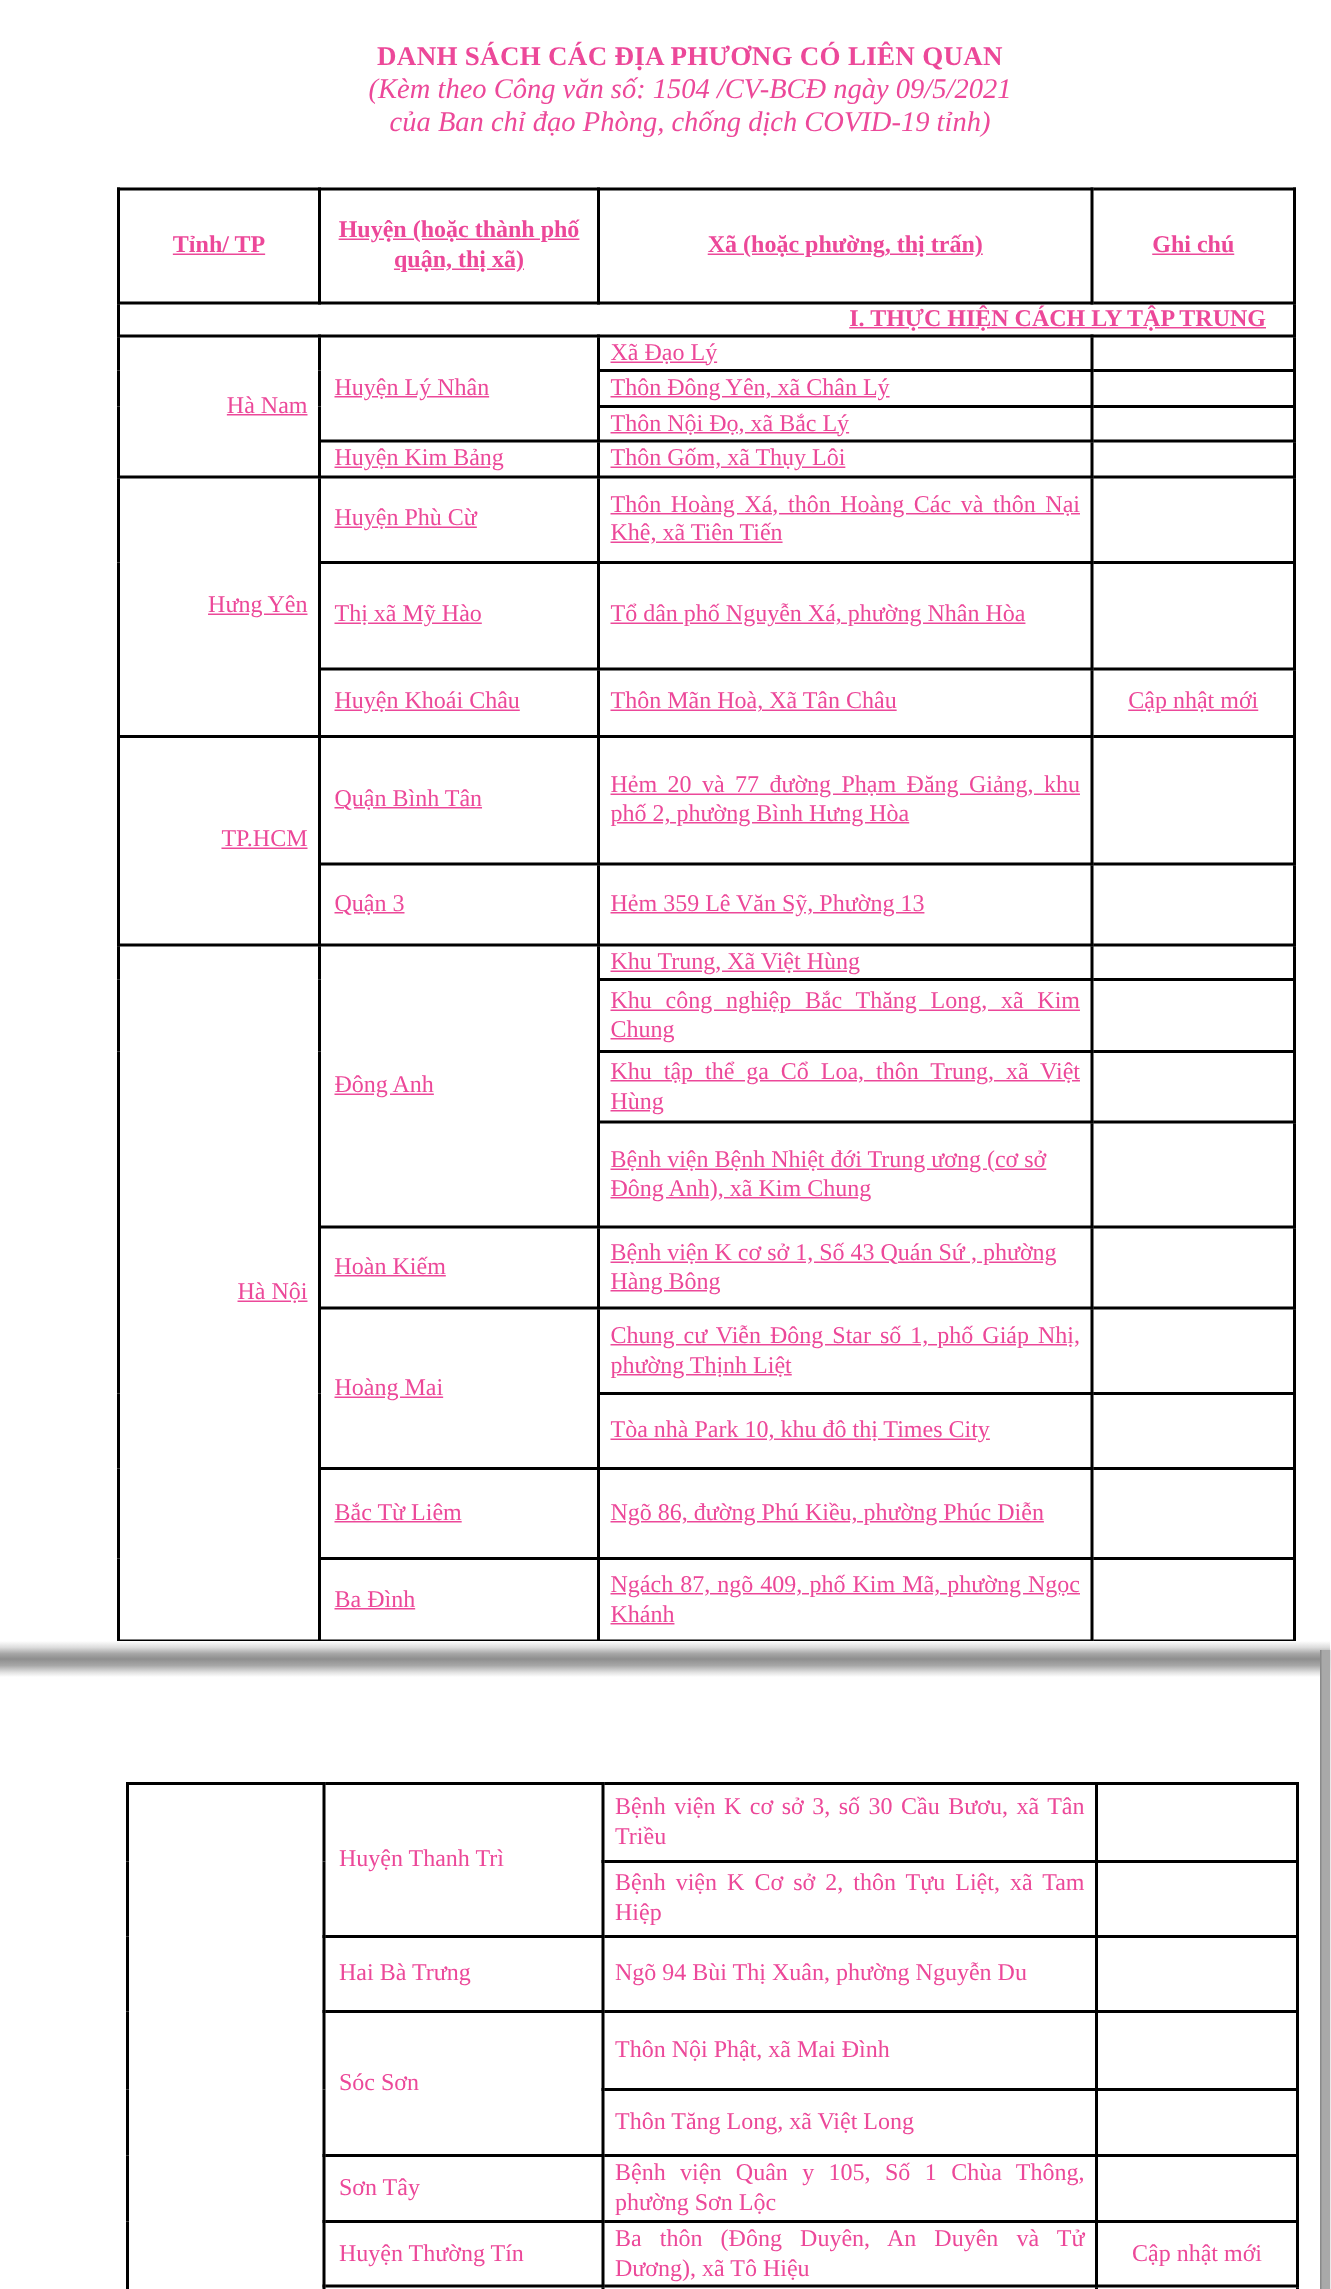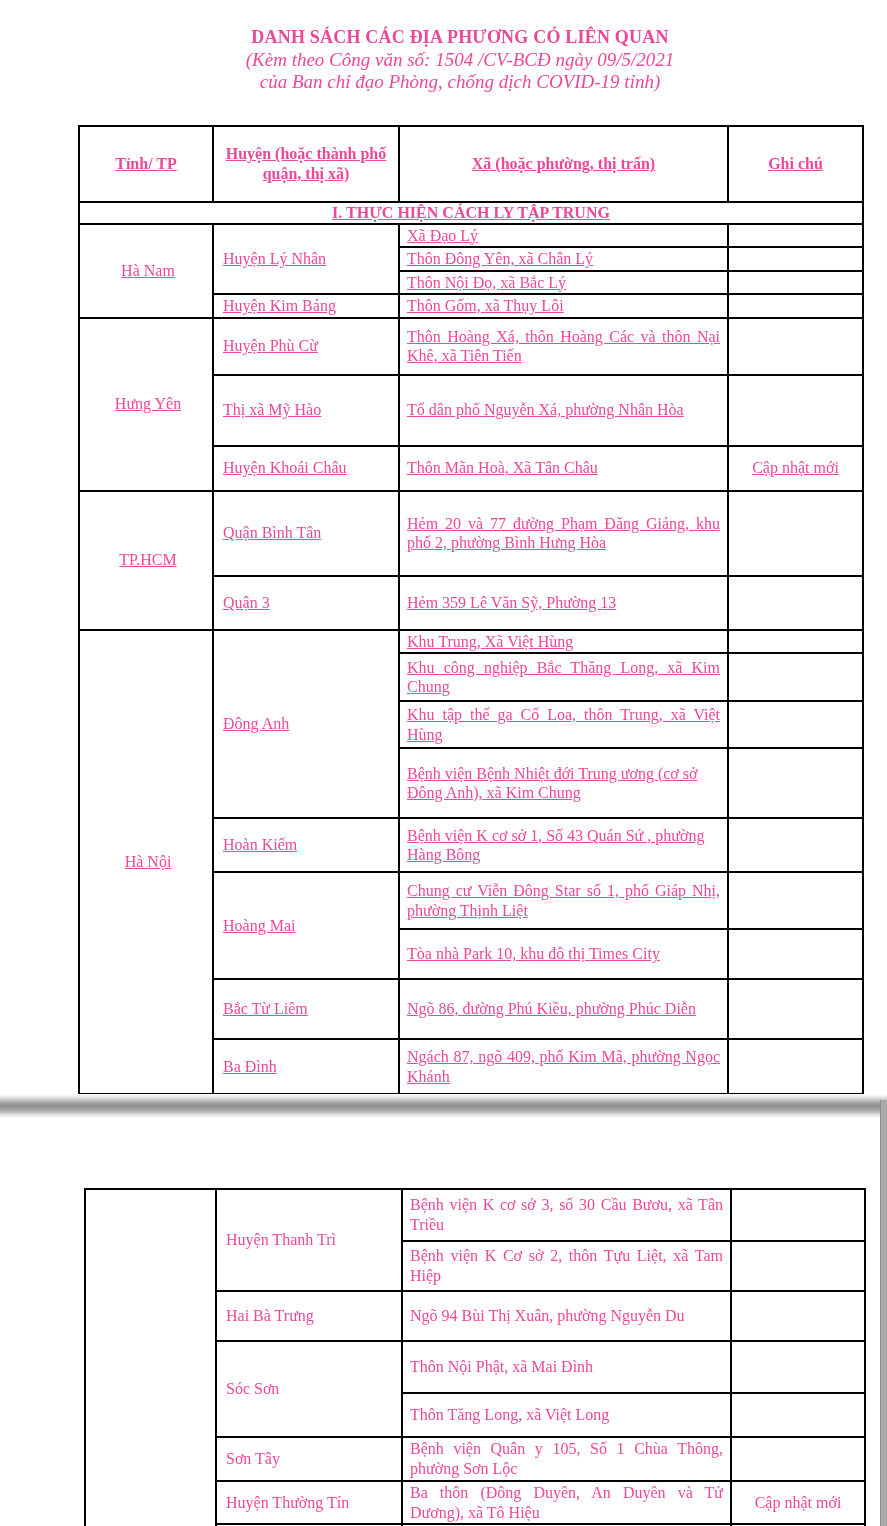--- a/index.html
+++ b/index.html
@@ -9,22 +9,22 @@
   }
   .title-block { position:absolute; top:26px; left:60px; width:800px; text-align:center; }
   .title-line { font-size:18px; font-weight:bold; line-height:23px; letter-spacing:0.2px; }
   .subtitle-line { font-size:19px; font-weight:normal; font-style:italic; line-height:22px; }
 
   table { border-collapse:collapse; table-layout:fixed; }
   td { border:2px solid #000; padding:1px 7px; font-size:16px; line-height:1.22; vertical-align:middle; overflow:hidden; }
   .t1 { position:absolute; top:125px; left:78px;text-decoration:underline; }
   .t2 { position:absolute; top:1188px; left:84px; }
   td.head { font-weight:bold; text-align:center; padding:2px 4px; }
-  td.section { font-weight:bold; text-align:center; padding:0 5px; }
-  td.province { text-align:center; padding-left:11px; }
+  td.section { font-weight:bold; text-align:right; padding:0 18px; }
+  td.province { text-align:right; padding-left:11px; }
   td.district { text-align:left; padding-left:9px; }
   td.commune { text-align:left; }
   td.commune.j { text-align:justify; }
   td.note { text-align:center; padding:1px 3px; }
 
   .separator {
     position:absolute; left:0; top:1094px; width:887px; height:24px;
     background:linear-gradient(to bottom,#ffffff 0%,#dcdcdc 18%,#a7a7a7 35%,#8e8e8e 50%,#a7a7a7 68%,#e3e3e3 88%,#ffffff 100%);
   }
   .right-strip { position:absolute; left:880px; top:1100px; width:7px; height:426px; background:#a9a9a9; border-left:1px solid #8a8a8a; }

